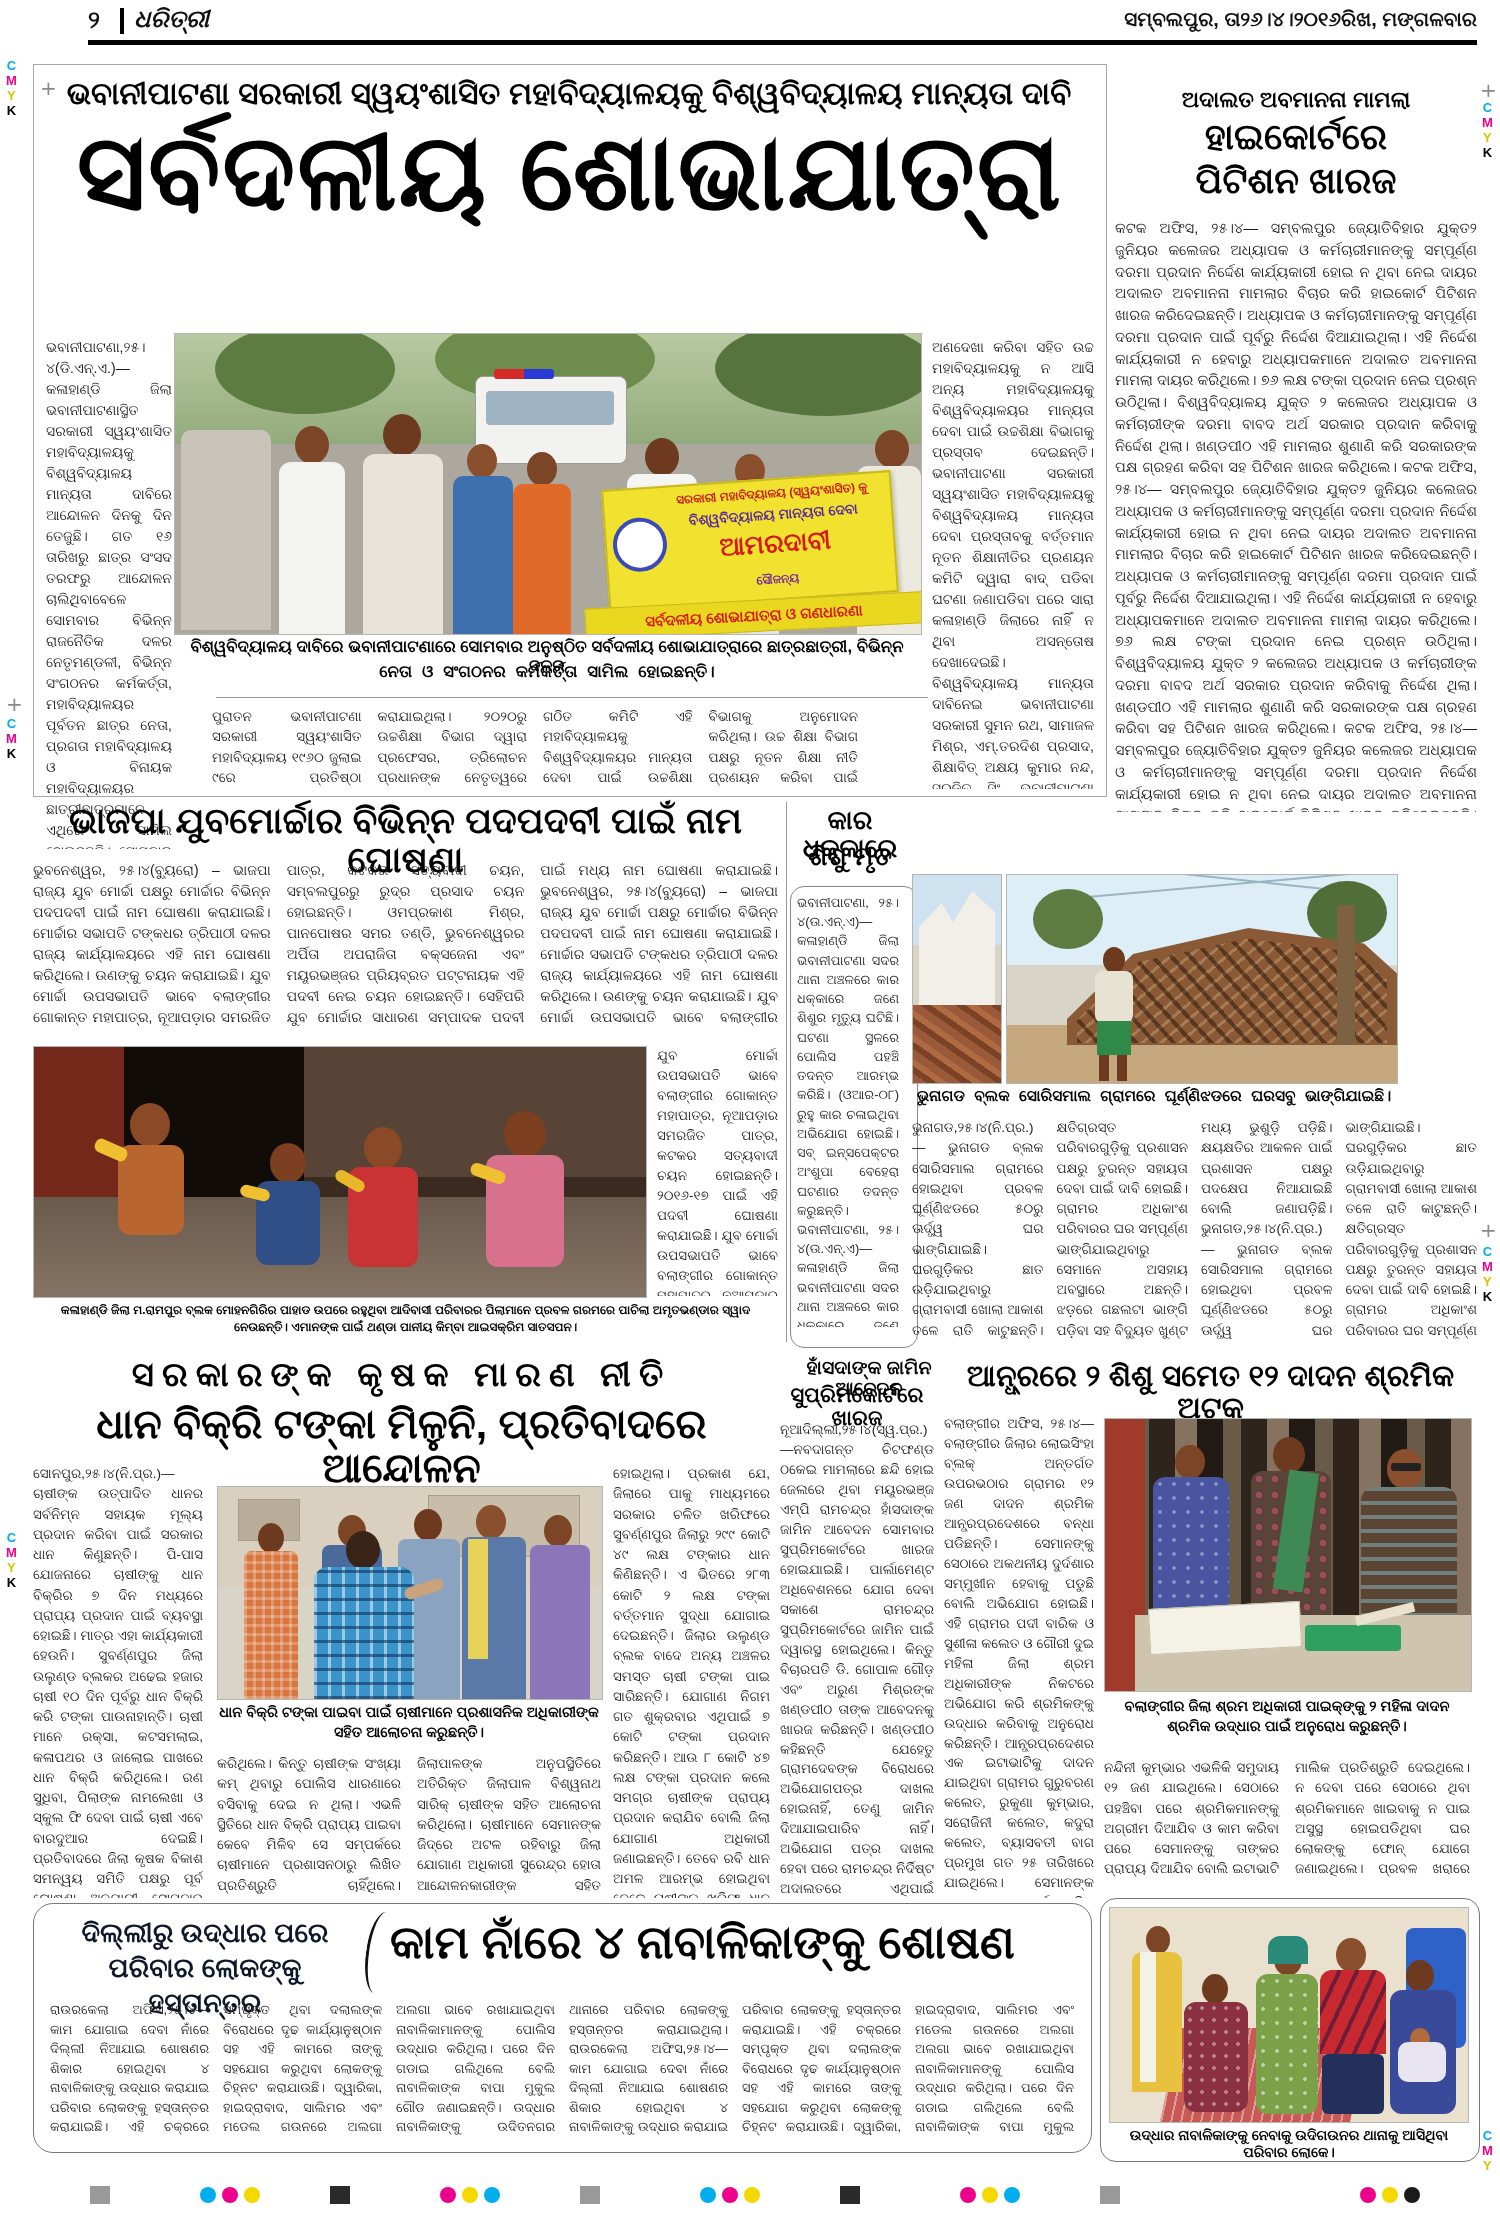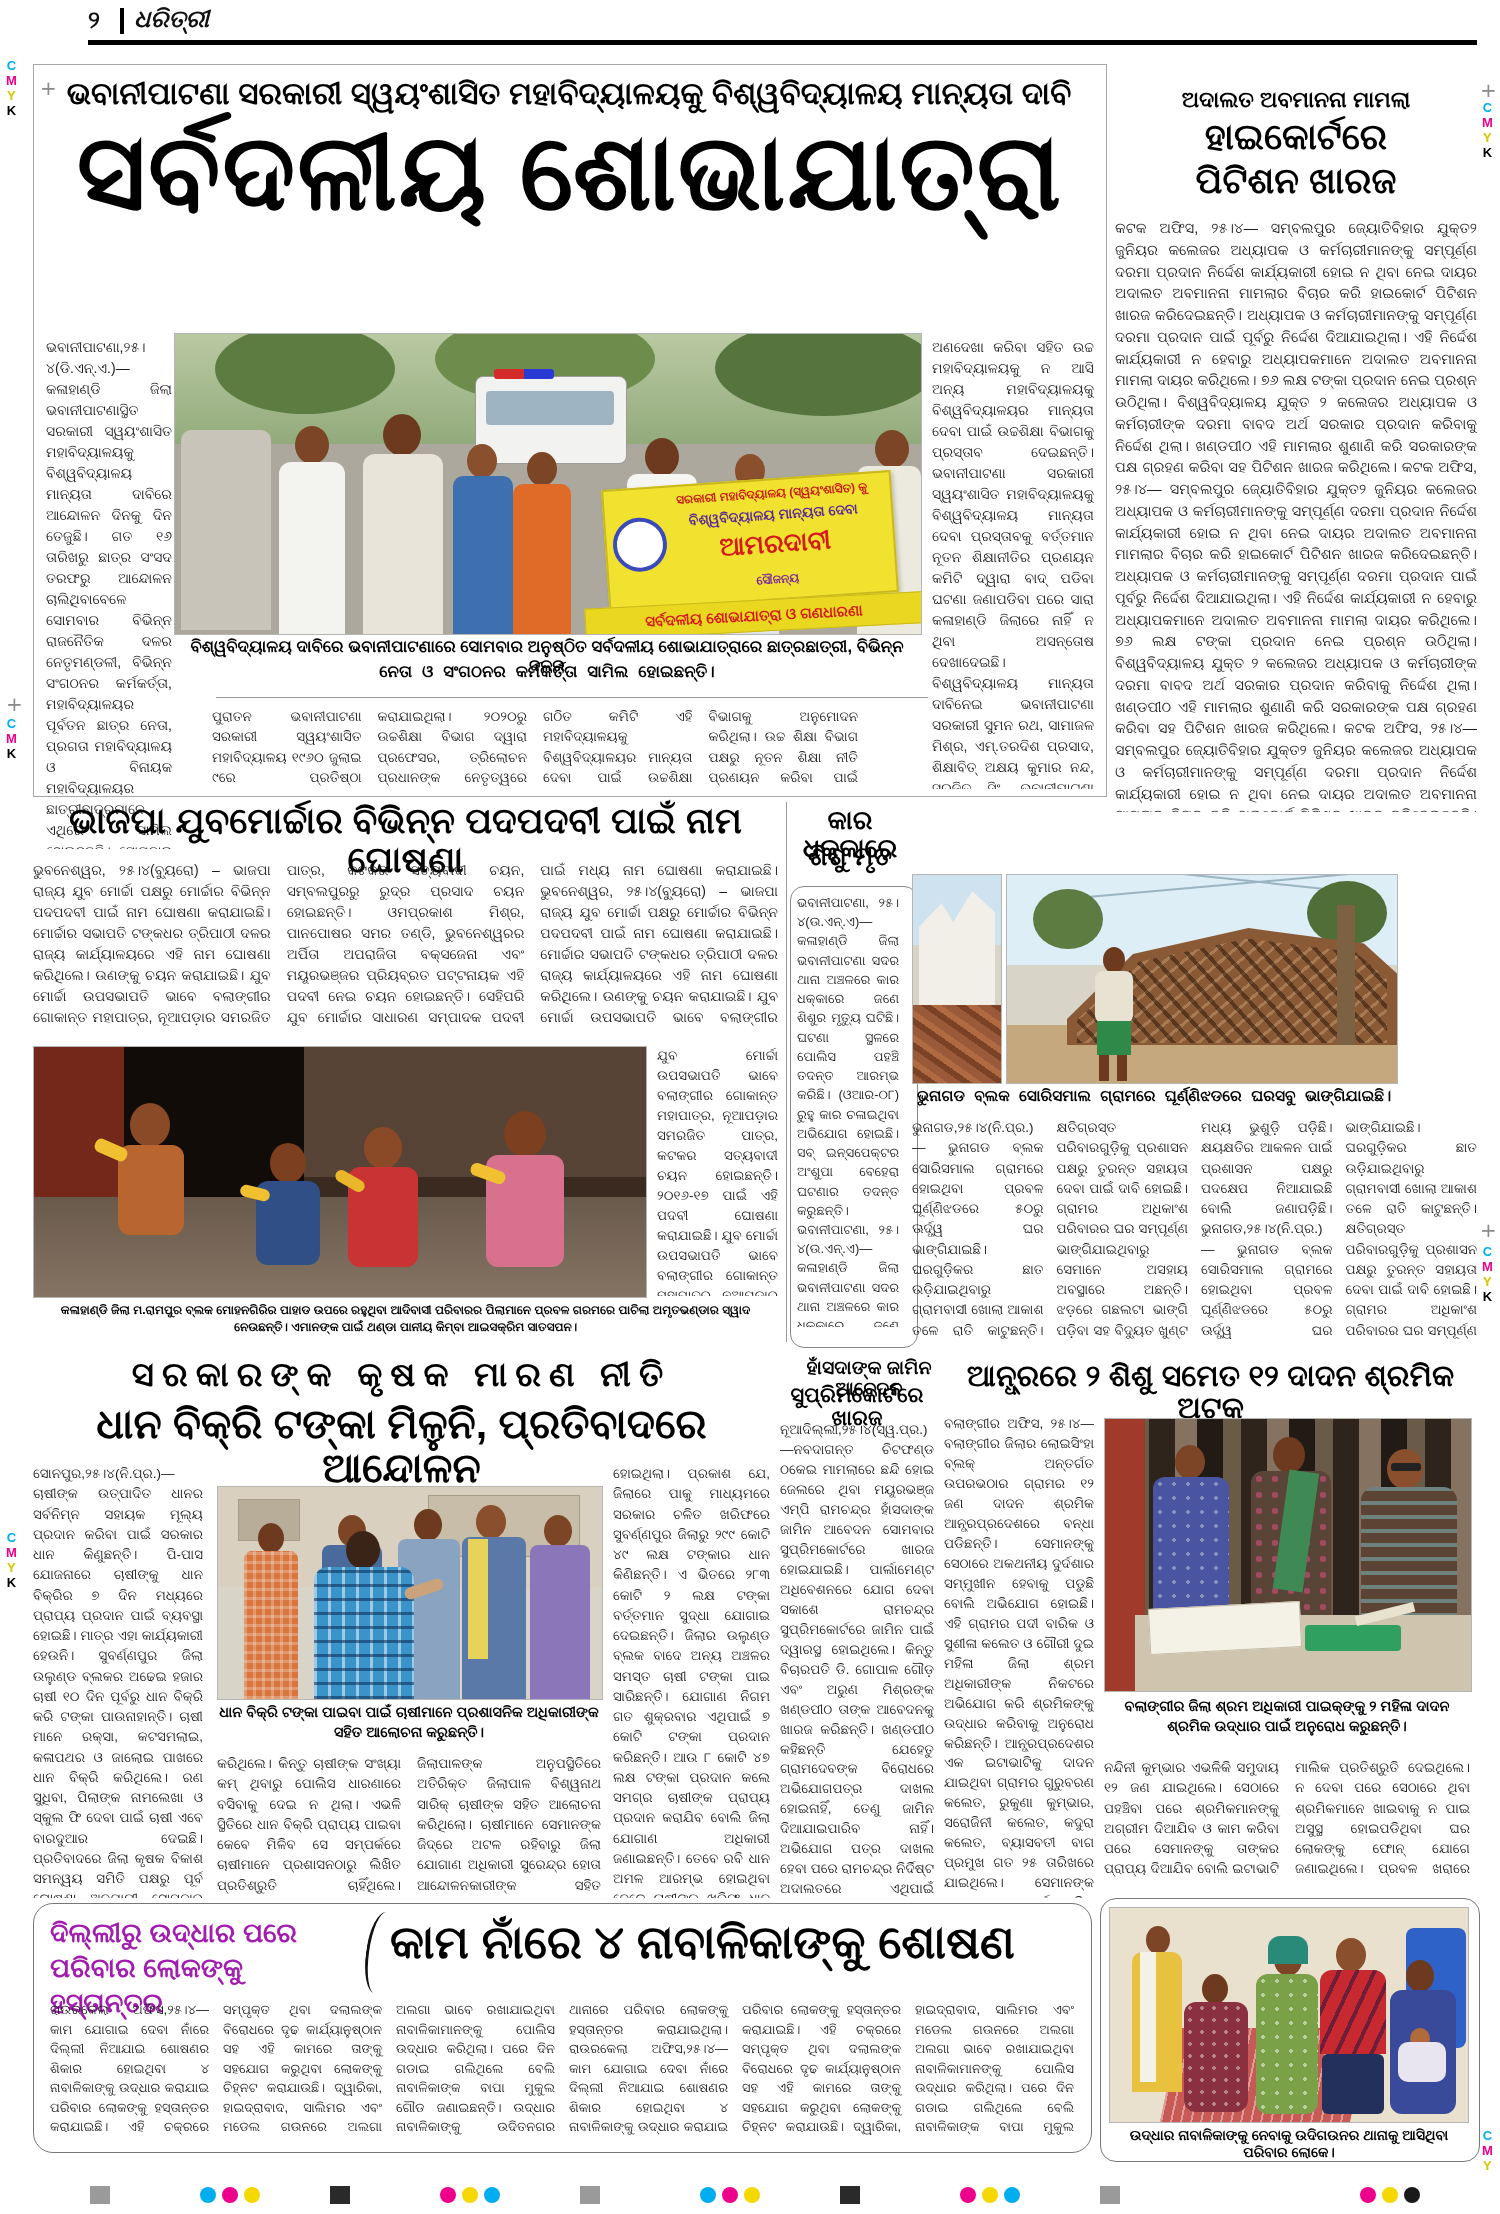--- a/index.html
+++ b/index.html
@@ -24,20 +24,21 @@
   .box-round{border:1.5px solid #777;border-radius:20px;}
 </style>
 </head>
 <body>
 
 <div class="page">
 
   <div class="abs" style="left:88px;top:6px;font:bold 24px 'Liberation Sans',sans-serif;">୨</div>
   <div class="abs" style="left:120px;top:8px;width:4px;height:26px;background:#000;"></div>
   <div class="abs" style="left:134px;top:6px;font:bold 24px 'Liberation Serif',serif;font-style:italic;">ଧରିତ୍ରୀ</div>
+  <div class="abs" style="left:800px;top:8px;width:677px;text-align:right;font:bold 20px 'Liberation Sans',sans-serif;">ସମ୍ବଲପୁର, ତା୨୬।୪।୨୦୧୬ରିଖ, ମଙ୍ଗଳବାର</div>
   <div class="abs rule" style="left:88px;top:40px;width:1389px;height:5px;"></div>
 
   <div class="abs" style="left:33px;top:64px;width:1072px;height:731px;border:1px solid #a8a8a8;background:#fff;">
     <div class="abs hl center" style="left:12px;top:12px;width:1046px;font-size:31px;">ଭବାନୀପାଟଣା ସରକାରୀ ସ୍ୱୟଂଶାସିତ ମହାବିଦ୍ୟାଳୟକୁ ବିଶ୍ୱବିଦ୍ୟାଳୟ ମାନ୍ୟତା ଦାବି</div>
     <div class="abs hl center" style="left:0;top:50px;width:1072px;font-size:106px;letter-spacing:2px;">ସର୍ବଦଳୀୟ ଶୋଭାଯାତ୍ରା</div>
 
     <div class="abs bt" style="left:12px;top:272px;width:126px;height:512px;font-size:14px;">ଭବାନୀପାଟଣା,୨୫।୪(ଡି.ଏନ୍.ଏ.)— କଳାହାଣ୍ଡି ଜିଲା ଭବାନୀପାଟଣାସ୍ଥିତ ସରକାରୀ ସ୍ୱୟଂଶାସିତ ମହାବିଦ୍ୟାଳୟକୁ ବିଶ୍ୱବିଦ୍ୟାଳୟ ମାନ୍ୟତା ଦାବିରେ ଆନ୍ଦୋଳନ ଦିନକୁ ଦିନ ତେଜୁଛି। ଗତ ୧୬ ତାରିଖରୁ ଛାତ୍ର ସଂସଦ ତରଫରୁ ଆନ୍ଦୋଳନ ଚାଲିଥିବାବେଳେ ସୋମବାର ବିଭିନ୍ନ ରାଜନୈତିକ ଦଳର ନେତୃମଣ୍ଡଳୀ, ବିଭିନ୍ନ ସଂଗଠନର କର୍ମକର୍ତ୍ତା, ମହାବିଦ୍ୟାଳୟର ପୂର୍ବତନ ଛାତ୍ର ନେତା, ପ୍ରଗତା ମହାବିଦ୍ୟାଳୟ ଓ ବିନାୟକ ମହାବିଦ୍ୟାଳୟର ଛାତ୍ରୀଛାତ୍ରମାନେ ଏଥିରେ ସାମିଲ ହୋଇଛନ୍ତି। ସୋମବାର ୪୬ ଡିଗ୍ରୀ ତାତିରେ ସମସ୍ତେ ସ୍ଥାନୀୟ ମାଣିକେଶ୍ୱରୀ ମନ୍ଦିର ନିକଟରୁ ଏକ ଶୋଭାଯାତ୍ରାରେ ବାହାରି ସହର ପରିକ୍ରମା କରି ଜିଲାପାଳଙ୍କ କାର୍ଯ୍ୟାଳୟ ସମ୍ମୁଖରେ ପହଞ୍ଚିଥିଲେ। ସେଠାରେ ଗଣଧାରଣା ଦେବା ସହିତ ମୁଖ୍ୟମନ୍ତ୍ରୀଙ୍କ ଉଦ୍ଦେଶ୍ୟରେ ଏକ ସ୍ମାରକପତ୍ର ଜିଲାପାଳଙ୍କୁ ପ୍ରଦାନ କରିଥିଲେ। ପଶ୍ଚିମ ଓଡିଶାର ଅନ୍ୟତମ</div>
 
     <div class="abs photo" style="left:140px;top:268px;width:746px;height:300px;">
       <div class="shape" style="left:0;top:0;width:746px;height:120px;background:linear-gradient(#b9c9a2,#8fa878);"></div>
@@ -218,21 +219,21 @@
       <div class="shape" style="left:30px;top:196px;width:336px;height:76px;background:#cfc4ae;"></div>
       <div class="shape" style="left:44px;top:186px;width:150px;height:44px;background:#f4f1e6;border:1px solid #c4bca6;transform:rotate(-3deg);"></div>
       <div class="shape" style="left:200px;top:206px;width:96px;height:26px;background:#2fa060;border-radius:4px;"></div>
       <div class="shape" style="left:250px;top:190px;width:60px;height:10px;background:#e8e2ce;transform:rotate(-14deg);"></div>
     </div>
     <div class="abs caption" style="left:160px;top:336px;width:366px;font-size:14.5px;line-height:1.4;">ବଲାଙ୍ଗୀର ଜିଲା ଶ୍ରମ ଅଧିକାରୀ ପାଇକ୍‌ଙ୍କୁ ୨ ମହିଳା ଦାଦନ ଶ୍ରମିକ ଉଦ୍ଧାର ପାଇଁ ଅନୁରୋଧ କରୁଛନ୍ତି।</div>
     <div class="abs bt multicol" style="left:160px;top:398px;width:366px;height:140px;column-count:2;font-size:13.5px;">ନନ୍ଦିନୀ କୁମ୍ଭାର ଏଭଳିକି ସମୁଦାୟ ୧୨ ଜଣ ଯାଇଥିଲେ। ସେଠାରେ ପହଞ୍ଚିବା ପରେ ଶ୍ରମିକମାନଙ୍କୁ ଅଗ୍ରୀମ ଦିଆଯିବ ଓ କାମ କରିବା ପରେ ସେମାନଙ୍କୁ ତାଙ୍କର ପ୍ରାପ୍ୟ ଦିଆଯିବ ବୋଲି ଇଟାଭାଟି ମାଲିକ ପ୍ରତିଶ୍ରୁତି ଦେଇଥିଲେ। ନ ଦେବା ପରେ ସେଠାରେ ଥିବା ଶ୍ରମିକମାନେ ଖାଇବାକୁ ନ ପାଇ ଅସୁସ୍ଥ ହୋଇପଡିଥିବା ଘର ଲୋକଙ୍କୁ ଫୋନ୍ ଯୋଗେ ଜଣାଇଥିଲେ। ପ୍ରବଳ ଖରାରେ ଶ୍ରମିକମାନେ ଘୋର ଦୁର୍ଦଶାର ସମ୍ମୁଖୀନ ହୋଇ ଏବେ କାମ କରିବାକୁ ଅସମର୍ଥ ଅଛନ୍ତି। ଶ୍ରମିକଙ୍କ ଉଦ୍ଧାର ପାଇଁ ବ୍ୟବସ୍ଥା କରିବାକୁ ଅନୁରୋଧ କରିଥିବା ଜଣାଇଥିଲେ।</div>
   </div>
 
   <div class="abs box-round" style="left:33px;top:1903px;width:1057px;height:248px;">
-    <div class="abs" style="left:16px;top:12px;width:310px;font:bold 27px 'Liberation Sans',sans-serif;color:#a21caf;line-height:1.3;">
+    <div class="abs" style="left:16px;top:12px;width:310px;text-align:center;font:bold 27px 'Liberation Sans',sans-serif;color:#0f172a;line-height:1.3;">
       <span>ଦିଲ୍ଲୀରୁ ଉଦ୍ଧାର ପରେ</span><br>
       <span>ପରିବାର ଲୋକଙ୍କୁ ହସ୍ତାନ୍ତର</span>
     </div>
     <div class="abs" style="left:332px;top:8px;width:26px;height:82px;border-left:3px solid #111;border-radius:50% 0 0 50%;transform:rotate(8deg);"></div>
     <div class="abs hl" style="left:356px;top:14px;width:690px;font-size:46px;">କାମ ନାଁରେ ୪ ନାବାଳିକାଙ୍କୁ ଶୋଷଣ</div>
     <div class="abs bt multicol" style="left:16px;top:96px;width:1024px;height:140px;column-count:6;column-gap:14px;font-size:13px;">ରାଉରକେଲା ଅଫିସ,୨୫।୪— କାମ ଯୋଗାଇ ଦେବା ନାଁରେ ଦିଲ୍ଲୀ ନିଆଯାଇ ଶୋଷଣର ଶିକାର ହୋଇଥିବା ୪ ନାବାଳିକାଙ୍କୁ ଉଦ୍ଧାର କରାଯାଇ ପରିବାର ଲୋକଙ୍କୁ ହସ୍ତାନ୍ତର କରାଯାଇଛି। ଏହି ଚକ୍ରରେ ସମ୍ପୃକ୍ତ ଥିବା ଦଲାଲଙ୍କ ବିରୋଧରେ ଦୃଢ କାର୍ଯ୍ୟାନୁଷ୍ଠାନ ସହ ଏହି କାମରେ ତାଙ୍କୁ ସହଯୋଗ କରୁଥିବା ଲୋକଙ୍କୁ ଚିହ୍ନଟ କରାଯାଉଛି। ଦ୍ୱାରିକା, ହାଇଦ୍ରାବାଦ, ସାଲିମର ଏବଂ ମଡେଲ ଗଉନରେ ଅଲଗା ଅଲଗା ଭାବେ ରଖାଯାଇଥିବା ନାବାଳିକାମାନଙ୍କୁ ପୋଲିସ ଉଦ୍ଧାର କରିଥିଲା। ପରେ ଦିନ ଗଡାଇ ଗଲିଥିଲେ ବେଲି ନାବାଳିକାଙ୍କ ବାପା ମୁକୁଲ ଗୌଡ ଜଣାଇଛନ୍ତି। ଉଦ୍ଧାର ନାବାଳିକାଙ୍କୁ ଉଦିତନଗର ଥାନାରେ ପରିବାର ଲୋକଙ୍କୁ ହସ୍ତାନ୍ତର କରାଯାଇଥିଲା। ରାଉରକେଲା ଅଫିସ,୨୫।୪— କାମ ଯୋଗାଇ ଦେବା ନାଁରେ ଦିଲ୍ଲୀ ନିଆଯାଇ ଶୋଷଣର ଶିକାର ହୋଇଥିବା ୪ ନାବାଳିକାଙ୍କୁ ଉଦ୍ଧାର କରାଯାଇ ପରିବାର ଲୋକଙ୍କୁ ହସ୍ତାନ୍ତର କରାଯାଇଛି। ଏହି ଚକ୍ରରେ ସମ୍ପୃକ୍ତ ଥିବା ଦଲାଲଙ୍କ ବିରୋଧରେ ଦୃଢ କାର୍ଯ୍ୟାନୁଷ୍ଠାନ ସହ ଏହି କାମରେ ତାଙ୍କୁ ସହଯୋଗ କରୁଥିବା ଲୋକଙ୍କୁ ଚିହ୍ନଟ କରାଯାଉଛି। ଦ୍ୱାରିକା, ହାଇଦ୍ରାବାଦ, ସାଲିମର ଏବଂ ମଡେଲ ଗଉନରେ ଅଲଗା ଅଲଗା ଭାବେ ରଖାଯାଇଥିବା ନାବାଳିକାମାନଙ୍କୁ ପୋଲିସ ଉଦ୍ଧାର କରିଥିଲା। ପରେ ଦିନ ଗଡାଇ ଗଲିଥିଲେ ବେଲି ନାବାଳିକାଙ୍କ ବାପା ମୁକୁଲ ଗୌଡ ଜଣାଇଛନ୍ତି। ଉଦ୍ଧାର ନାବାଳିକାଙ୍କୁ ଉଦିତନଗର ଥାନାରେ ପରିବାର ଲୋକଙ୍କୁ ହସ୍ତାନ୍ତର କରାଯାଇଥିଲା।</div>
   </div>
 
   <div class="abs" style="left:1100px;top:1898px;width:378px;height:262px;border:1.5px solid #777;border-radius:16px;">
     <div class="abs photo" style="left:8px;top:8px;width:358px;height:214px;">

